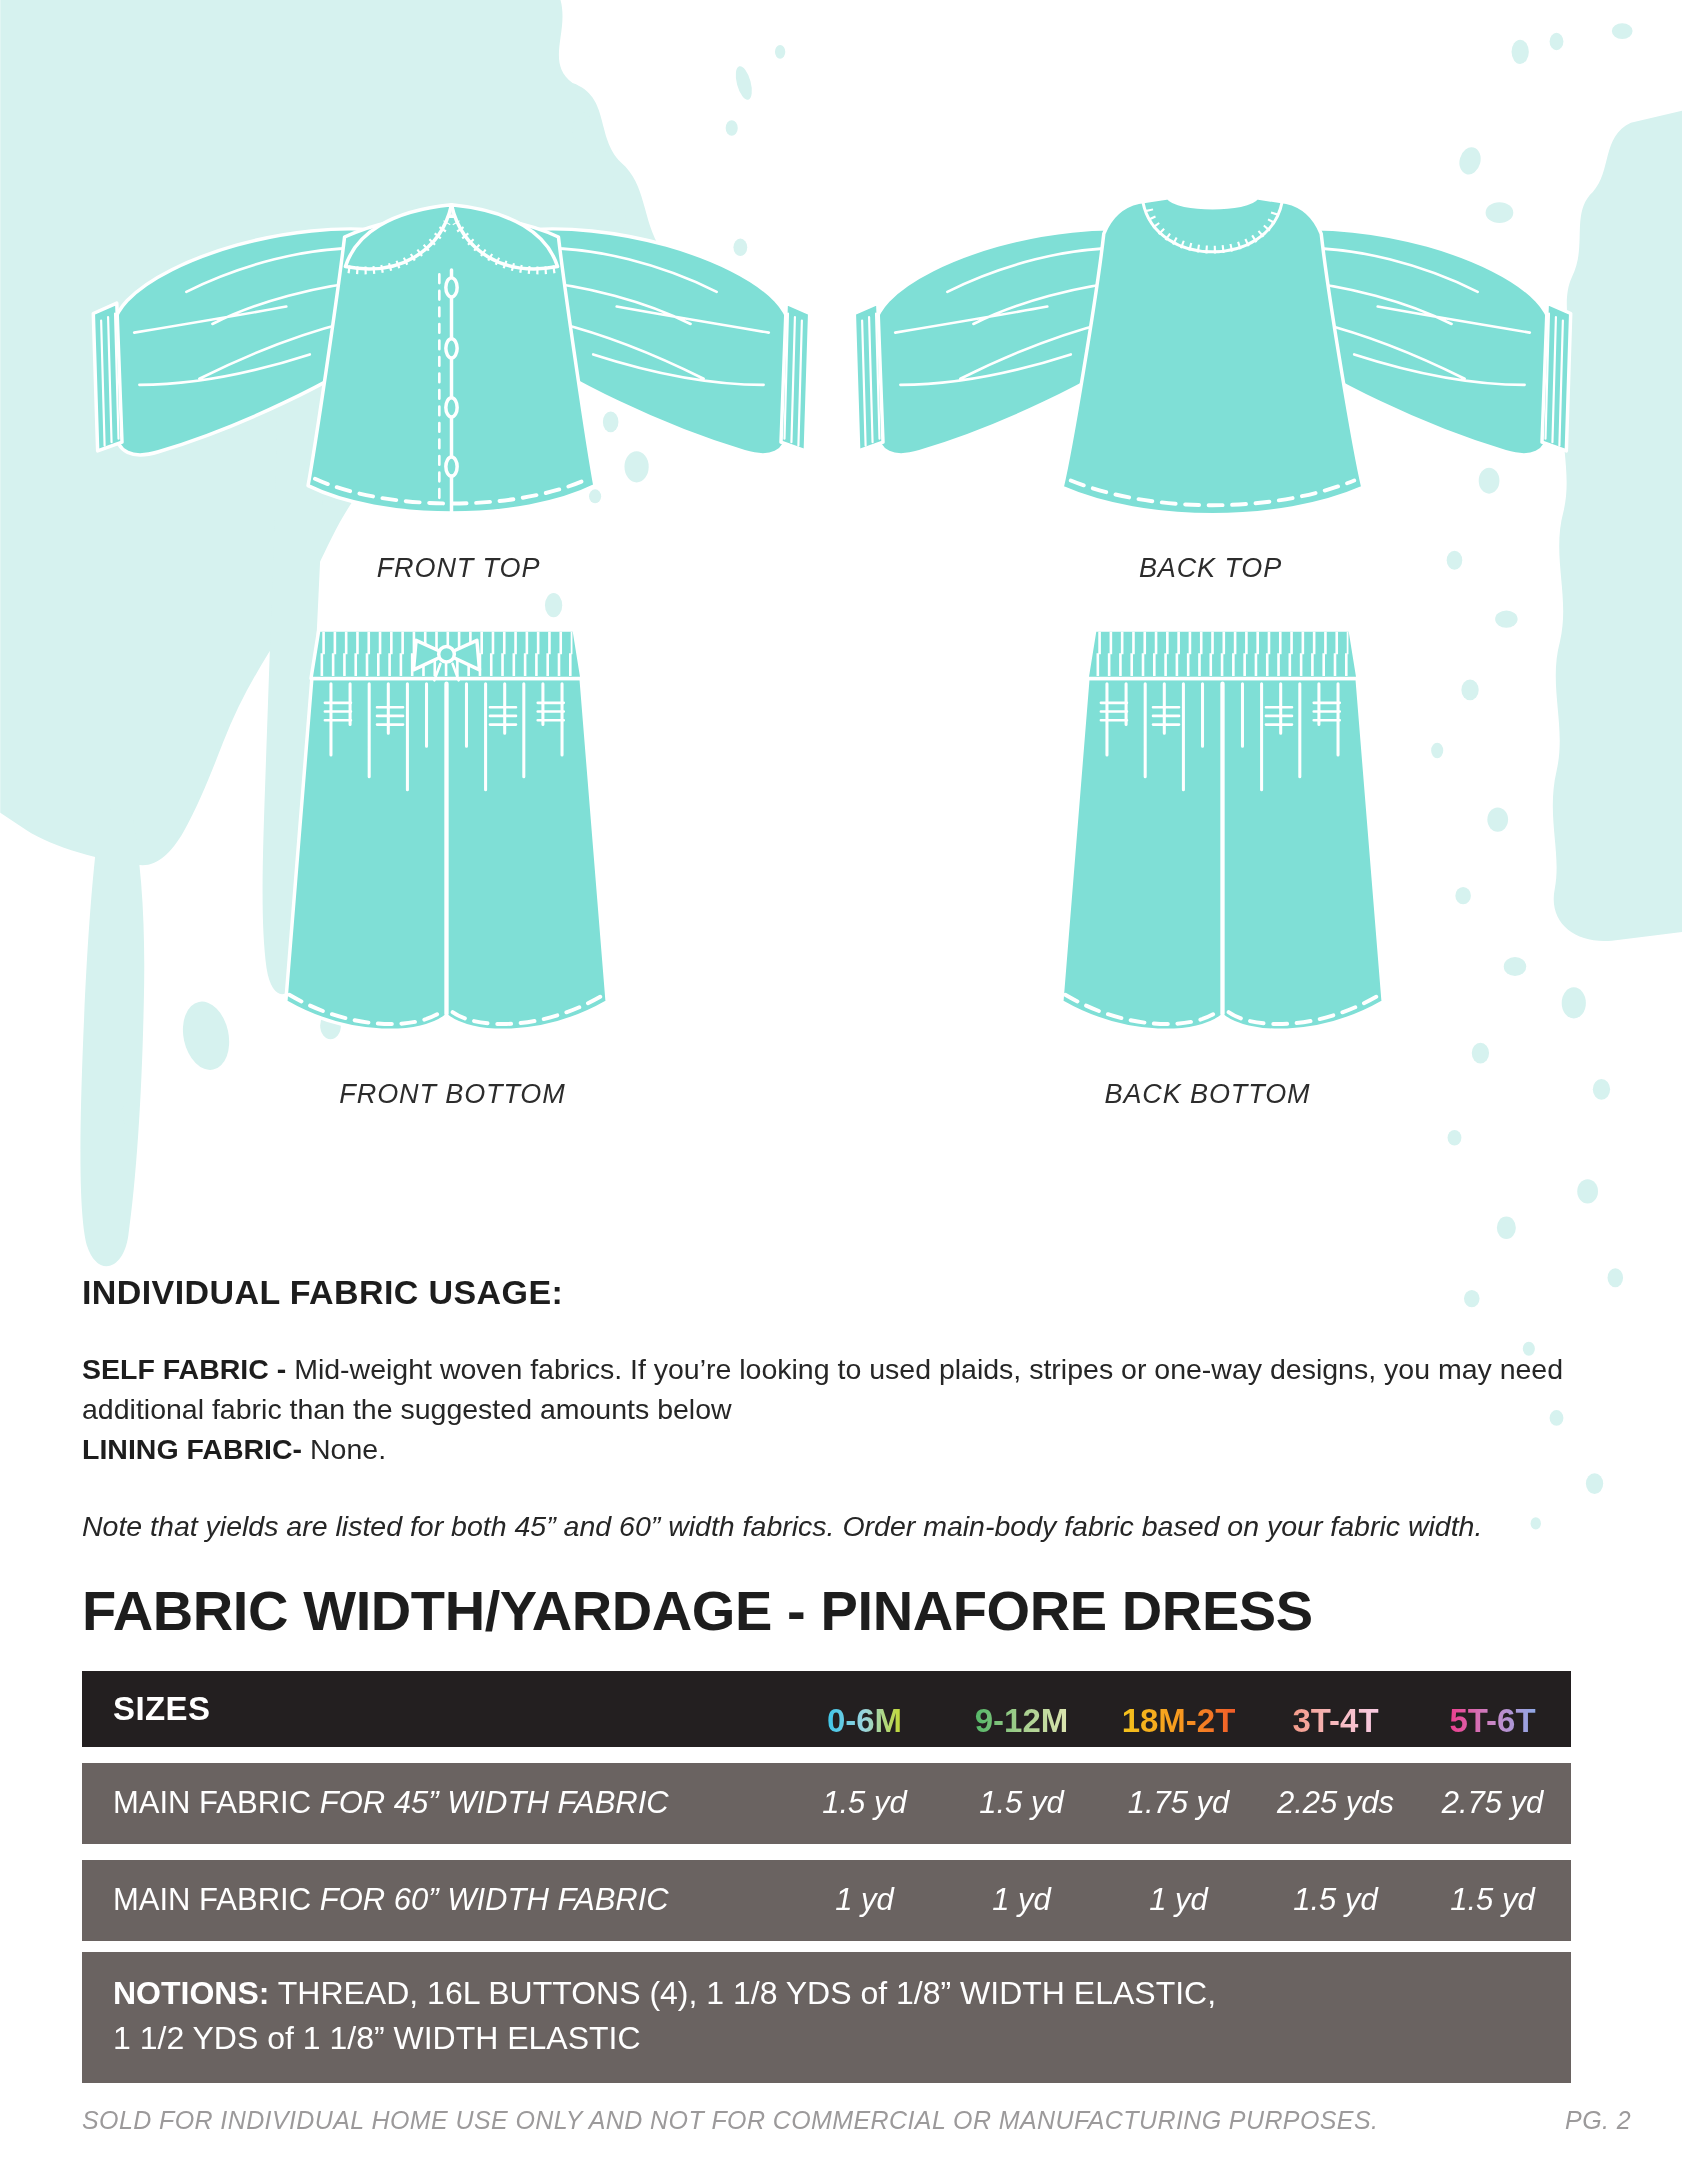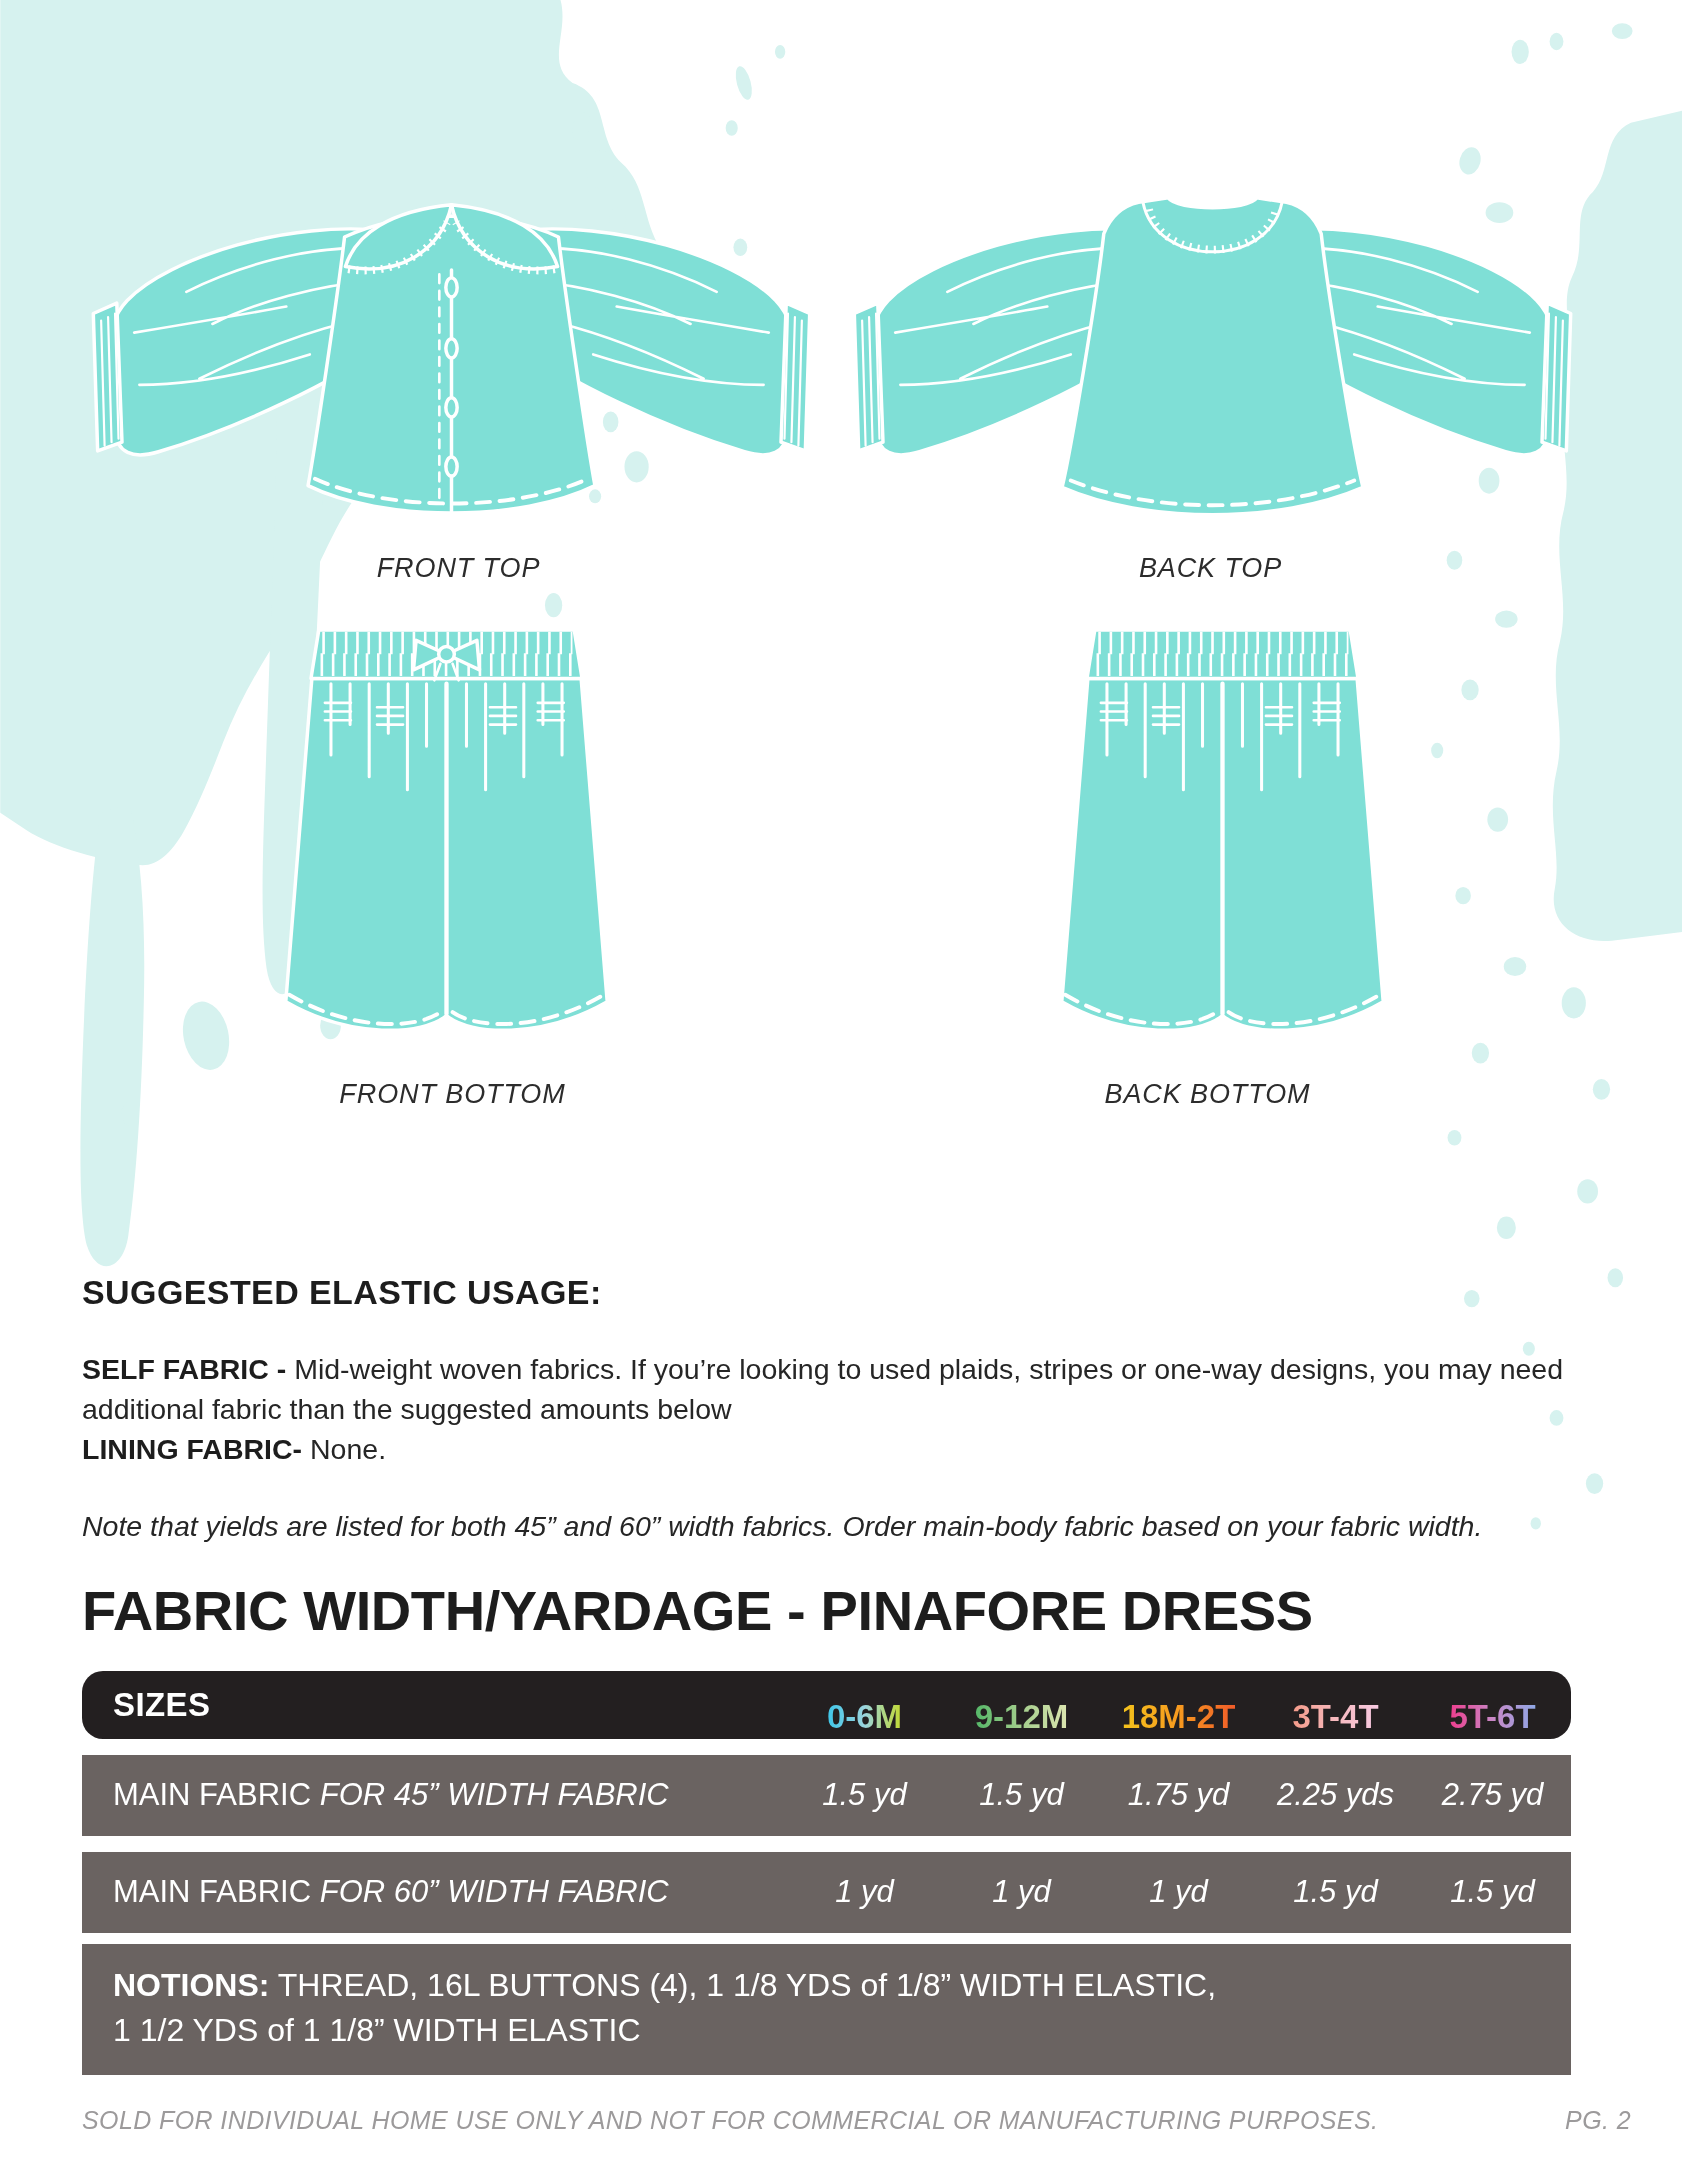--- a/index.html
+++ b/index.html
@@ -45,21 +45,21 @@
   .yardage-title {
     margin:35px 0 0 0; font-size:56px; font-weight:bold; letter-spacing:-0.4px; color:#1d1d1d;
   }
 
   
   .ytable { width:1489px; margin-top:28px; }
   .thead, .trow {
     display:grid; grid-template-columns: 1fr 157px 157px 157px 157px 157px;
     align-items:center; box-sizing:border-box;
   }
-  .thead { background:var(--thead); height:68px;border-radius:21px; }
+  .thead { background:var(--thead); height:76px; }
   .trow  { background:var(--trow);  height:81px; margin-top:16px; }
   .sizes-label { color:#fff; font-weight:bold; font-size:33px; padding-left:31px; letter-spacing:0.4px; }
   .size-h { font-weight:bold; font-size:33px; text-align:center; display:inline-block;margin-top:25px; }
   .size-cell { text-align:center; }
   .row-label { color:#fff; font-size:31px; padding-left:31px; white-space:nowrap; }
   .row-label em { font-style:italic; }
   .val { color:#fff; font-size:31px; text-align:center;font-style:italic; }
   .notions {
     background:var(--trow); margin-top:11.2px; padding:19px 31px 21px 31px;
     color:#fff; font-size:32px; line-height:1.42;
@@ -207,21 +207,21 @@
       <use href="#shorts-back"></use>
     </svg>
 
   <div class="garment-label" id="l-front-top">FRONT TOP</div>
   <div class="garment-label" id="l-back-top">BACK TOP</div>
   <div class="garment-label" id="l-front-bottom">FRONT BOTTOM</div>
   <div class="garment-label" id="l-back-bottom">BACK BOTTOM</div>
 
   <div class="content">
 
-    <h2 class="usage-heading">SUGGESTED ELASTIC USAGE:</h2>
+    <h2 class="usage-heading">INDIVIDUAL FABRIC USAGE:</h2>
 
     <p class="body-p"><strong>SELF FABRIC -</strong><span> Mid-weight woven fabrics. If you’re looking to used plaids, stripes or one-way designs, you may need additional fabric than the suggested amounts below</span></p>
     <p class="body-p"><strong>LINING FABRIC-</strong><span> None.</span></p>
 
     <p class="note">Note that yields are listed for both 45” and 60” width fabrics. Order main-body fabric based on your fabric width.</p>
 
     <h1 class="yardage-title">FABRIC WIDTH/YARDAGE - PINAFORE DRESS</h1>
 
     <div class="ytable">
       <div class="thead">

